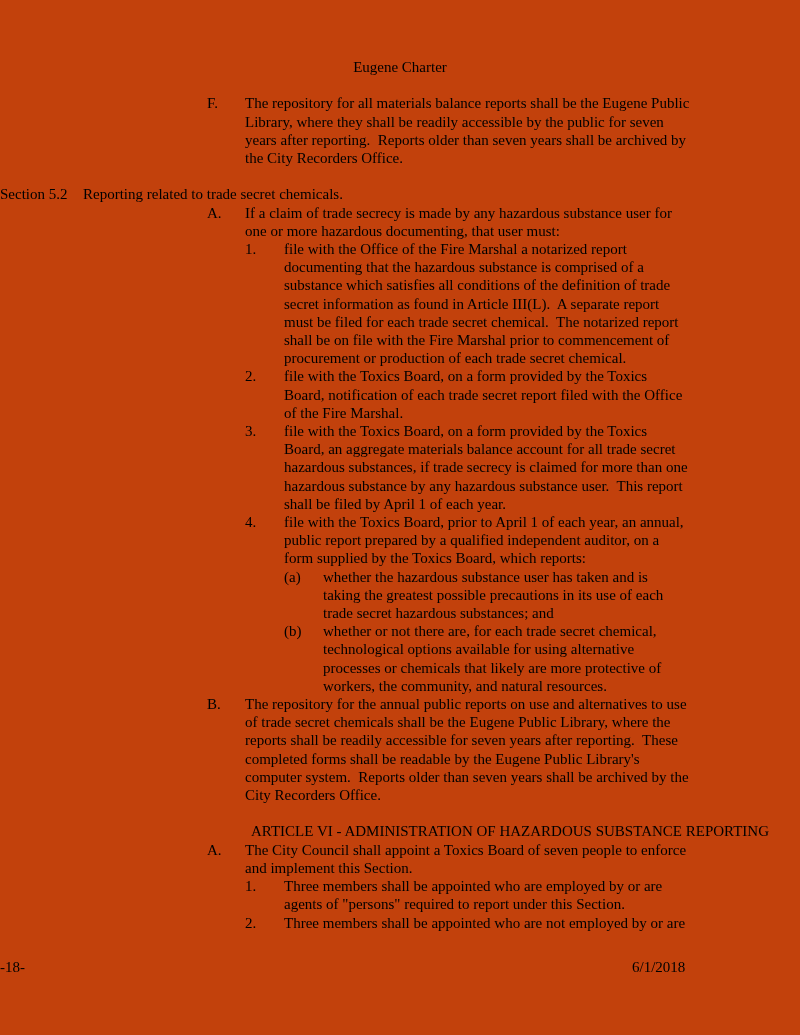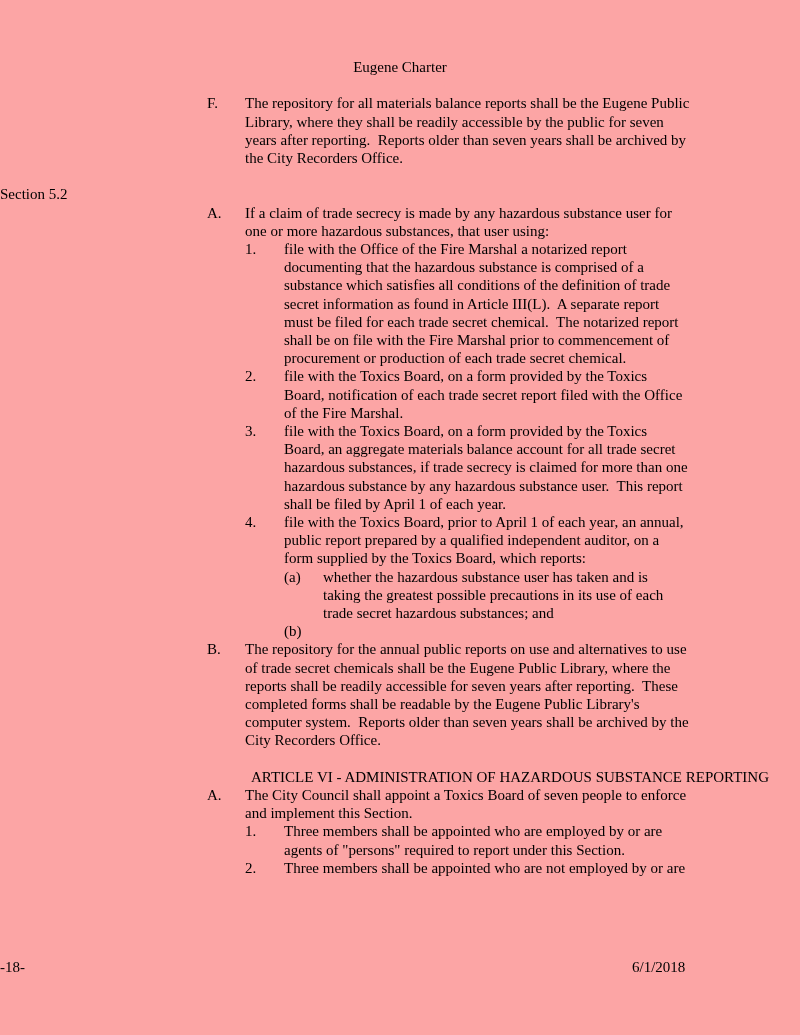--- a/index.html
+++ b/index.html
@@ -1,20 +1,20 @@
 <!DOCTYPE html>
 <html><head>
 <meta charset="utf-8">
 <style>
   html, body { margin: 0; padding: 0; background: #ffffff; }
   .page {
     position: relative;
     width: 800px;
     height: 1035px;
-    background: #fca5a5;
+    background: #c2410c;
     color: #000000;
     font-family: "Liberation Serif", serif;
     font-size: 15px;
     line-height: 18.2px;
     overflow: hidden;
   }
   .content { padding-top: 58px; }
   .doc-title { text-align: center; }
   .article-heading { width: 769px; text-align: right; }
   .spacer { height: 18.2px; }
@@ -44,26 +44,27 @@
       <span class="txt">The repository for all materials balance reports shall be the Eugene Public
 Library, where they shall be readily accessible by the public for seven
 years after reporting.  Reports older than seven years shall be archived by
 the City Recorders Office.</span>
     </div>
 
     <div class="spacer"></div>
 
     <div class="row sec">
       <span class="lbl">Section 5.2</span>
+      <span class="txt">Reporting related to trade secret chemicals.</span>
     </div>
 
     <div class="row sub">
       <span class="lbl">A.</span>
       <span class="txt">If a claim of trade secrecy is made by any hazardous substance user for
-one or more hazardous substances, that user using:</span>
+one or more hazardous documenting, that user must:</span>
     </div>
 
     <div class="row num">
       <span class="lbl">1.</span>
       <span class="txt">file with the Office of the Fire Marshal a notarized report
 documenting that the hazardous substance is comprised of a
 substance which satisfies all conditions of the definition of trade
 secret information as found in Article III(L).  A separate report
 must be filed for each trade secret chemical.  The notarized report
 shall be on file with the Fire Marshal prior to commencement of
@@ -95,20 +96,24 @@
 
     <div class="row alpha">
       <span class="lbl">(a)</span>
       <span class="txt">whether the hazardous substance user has taken and is
 taking the greatest possible precautions in its use of each
 trade secret hazardous substances; and</span>
     </div>
 
     <div class="row alpha">
       <span class="lbl">(b)</span>
+      <span class="txt">whether or not there are, for each trade secret chemical,
+technological options available for using alternative
+processes or chemicals that likely are more protective of
+workers, the community, and natural resources.</span>
     </div>
 
     <div class="row sub">
       <span class="lbl">B.</span>
       <span class="txt">The repository for the annual public reports on use and alternatives to use
 of trade secret chemicals shall be the Eugene Public Library, where the
 reports shall be readily accessible for seven years after reporting.  These
 completed forms shall be readable by the Eugene Public Library's
 computer system.  Reports older than seven years shall be archived by the
 City Recorders Office.</span>

